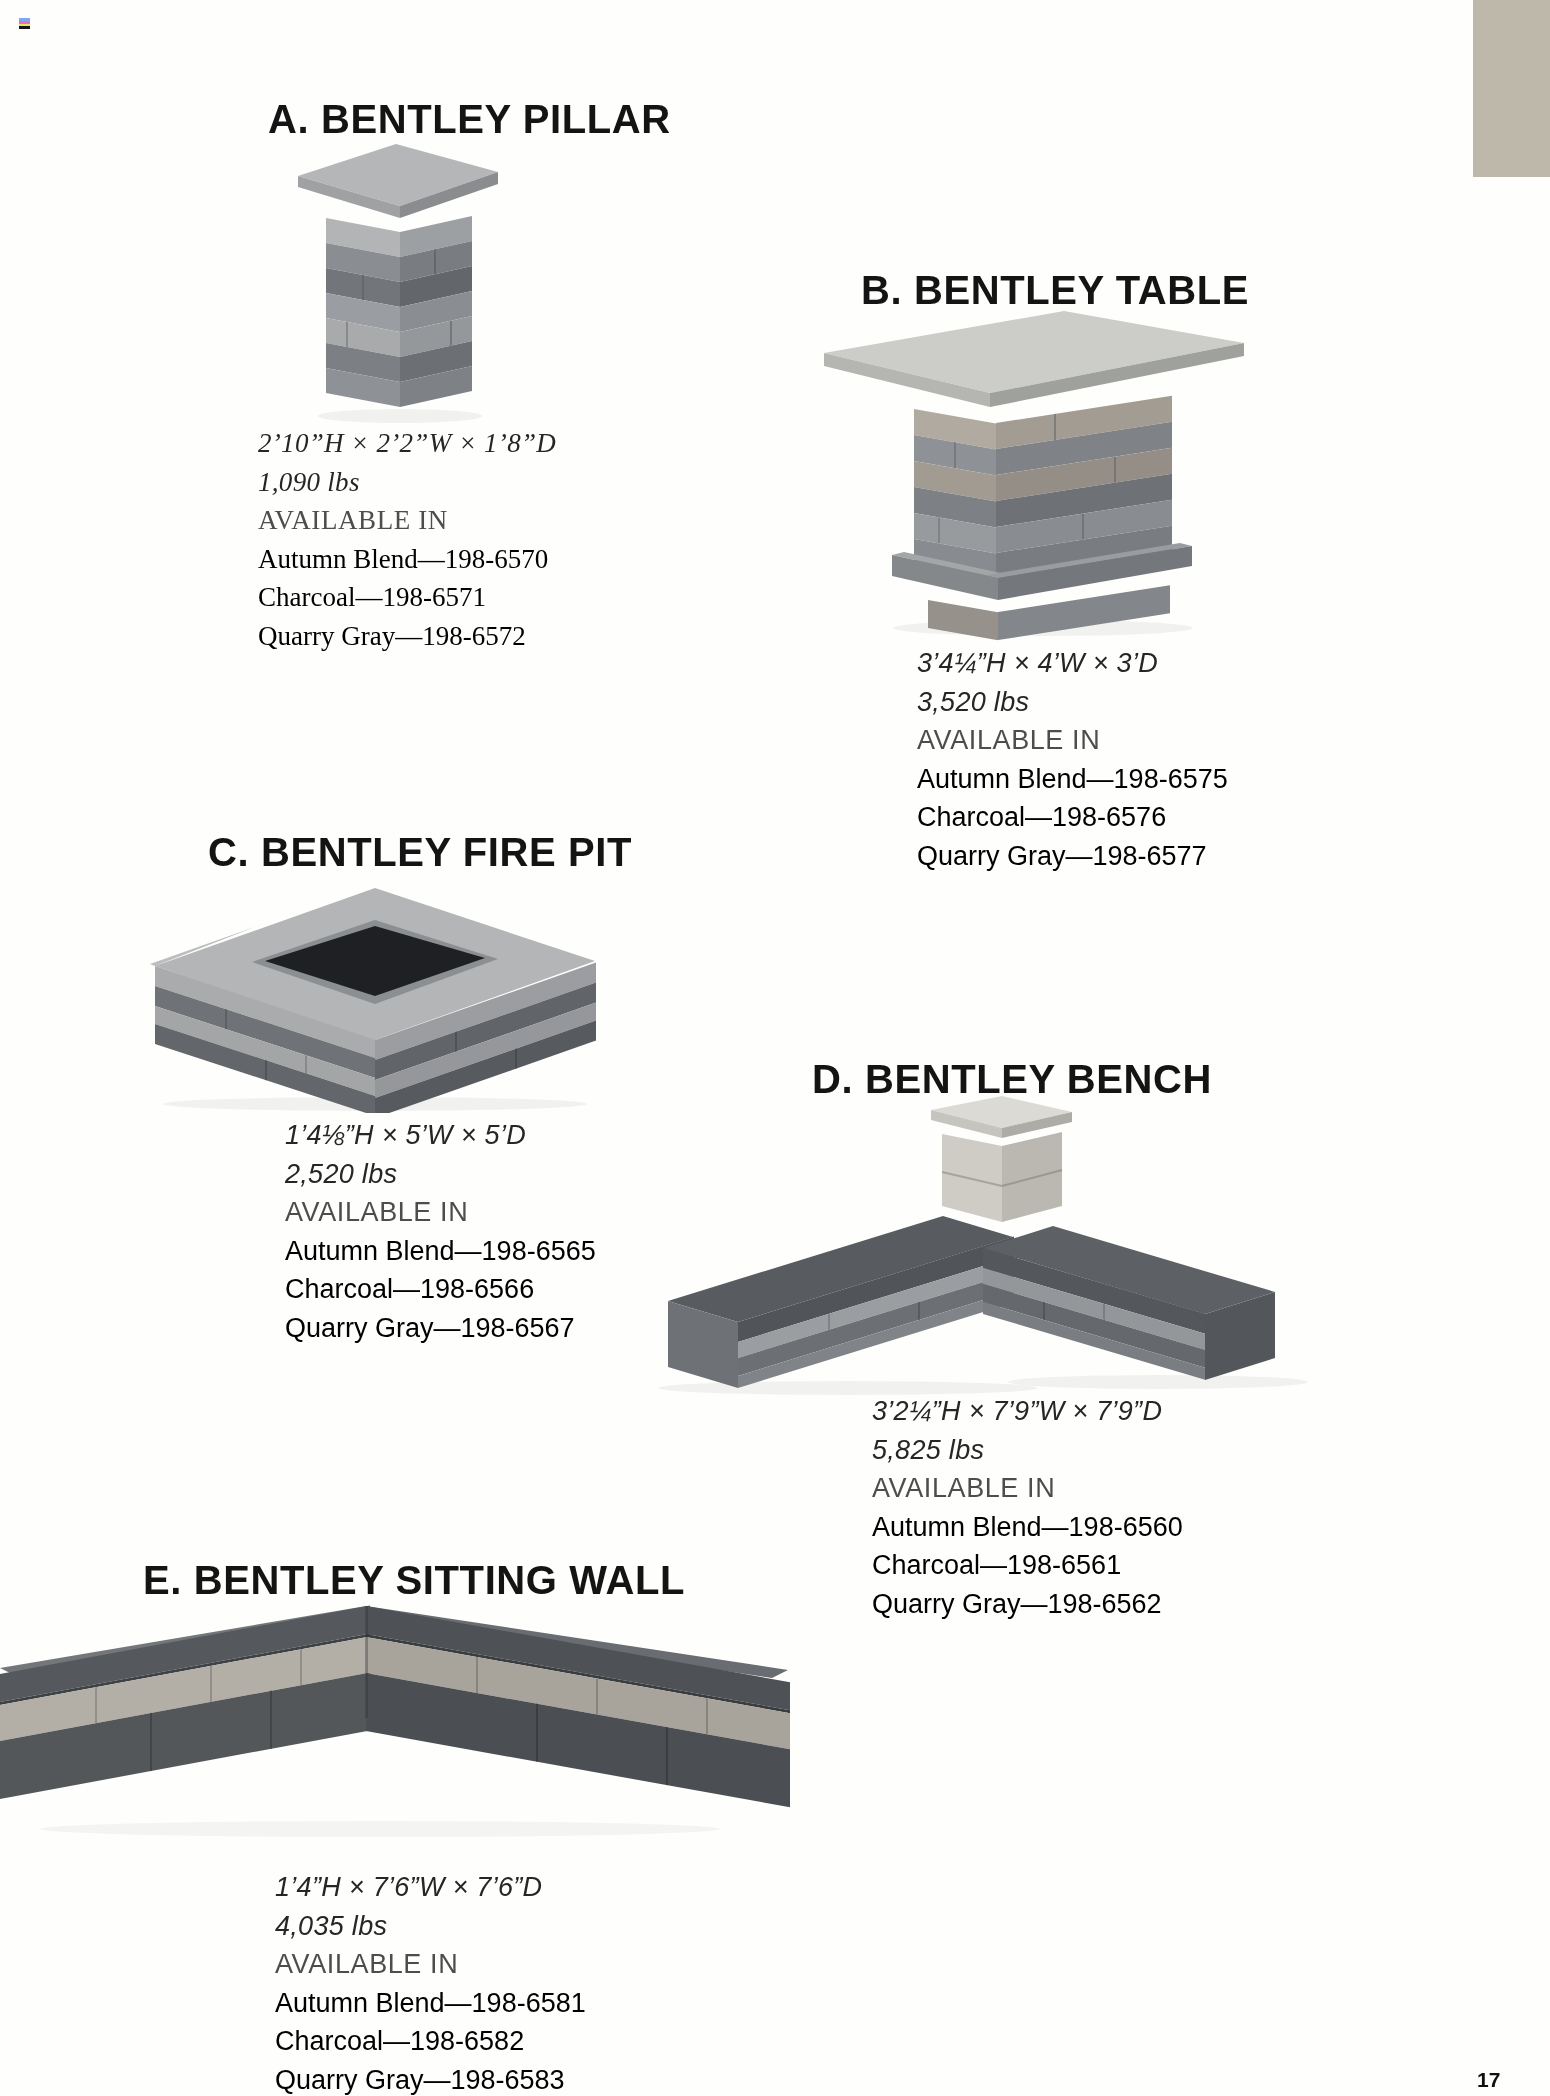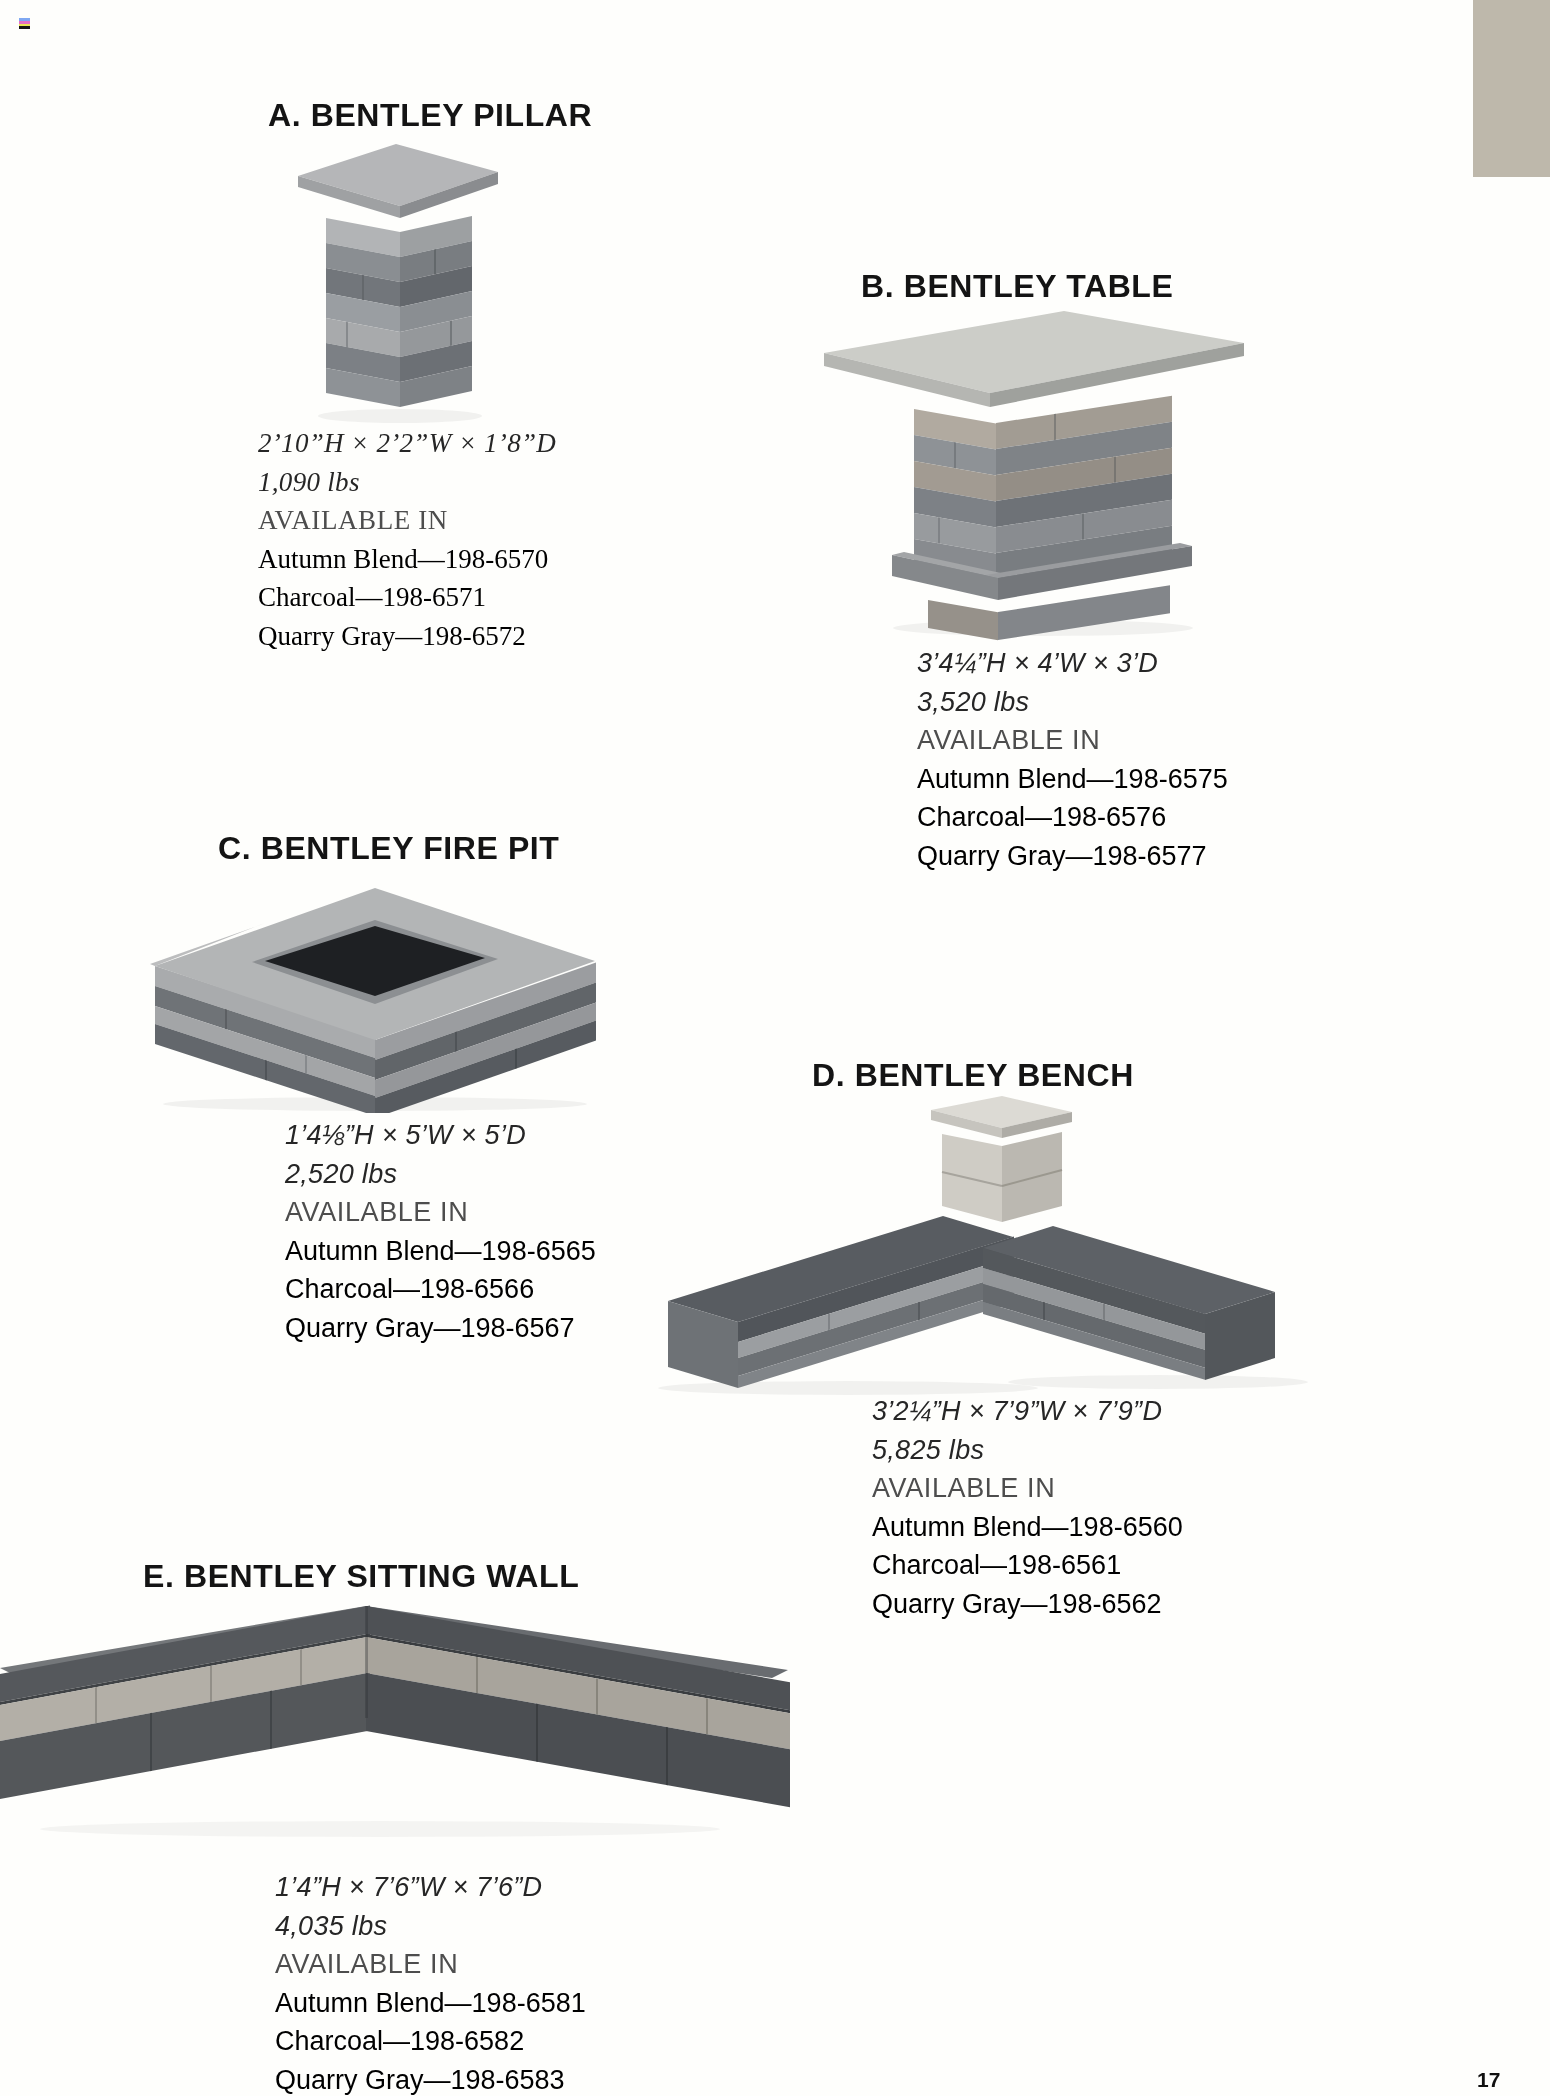--- a/index.html
+++ b/index.html
@@ -2,21 +2,21 @@
 <html><head>
 <meta charset="utf-8">
 <style>
   html,body { margin:0; padding:0; background:#e8e8e8; }
   .page {
     position:relative; width:1550px; height:2096px; margin:0 auto;
     background:#fefefc; overflow:hidden;
     font-family:"Liberation Sans", sans-serif; color:#1a1a1a;
   }
   .heading {
-    position:absolute; font-weight:700; font-size:32px; letter-spacing:0.6px;
+    position:absolute; font-weight:700; font-size:40px; letter-spacing:0.6px;
     color:#141414; white-space:nowrap;
   }
   .specs { position:absolute; font-size:27px; line-height:38.5px; white-space:nowrap; }
   .specs .dims, .specs .weight { font-style:italic; color:#262626; letter-spacing:0.3px; }
   .specs .avail { color:#4d4d4d; letter-spacing:0.6px; }
   .specs .clr { color:#000000; }
   .img { position:absolute; }
   .corner-accent { position:absolute; left:1473px; top:0; width:77px; height:177px; }
   .regmark { position:absolute; left:19px; top:18px; width:11px; height:11px; display:flex; flex-direction:column; }
   .regmark span { flex:1 1 auto; }
@@ -131,21 +131,21 @@
       <div class="dims">3’4¼”H × 4’W × 3’D</div>
       <div class="weight">3,520 lbs</div>
       <div class="avail">AVAILABLE IN</div>
       <div class="clr">Autumn Blend—198-6575</div>
       <div class="clr">Charcoal—198-6576</div>
       <div class="clr">Quarry Gray—198-6577</div>
     </div>
   </section>
 
   <section>
-    <div class="heading" style="left:218px; top:830px;">C. BENTLEY FIRE PIT</div>
+    <div class="heading" style="left:208px; top:830px;">C. BENTLEY FIRE PIT</div>
 
     <svg class="img" style="left:140px; top:868px;" width="470" height="245" viewBox="0 0 470 245">
       <ellipse cx="235" cy="236" rx="212" ry="7" fill="#000" opacity="0.05"></ellipse>
 
       <g transform="translate(15,98) skewY(18.1)">
         <rect x="0" y="0" width="221" height="20" fill="#a9abad"></rect>
         <rect x="0" y="20" width="221" height="20" fill="#6f7377"></rect>
         <rect x="0" y="40" width="221" height="18" fill="#a3a5a7"></rect>
         <rect x="0" y="58" width="221" height="20" fill="#63676c"></rect>
         <rect x="70" y="20" width="2" height="20" fill="#44484c" opacity="0.45"></rect>

